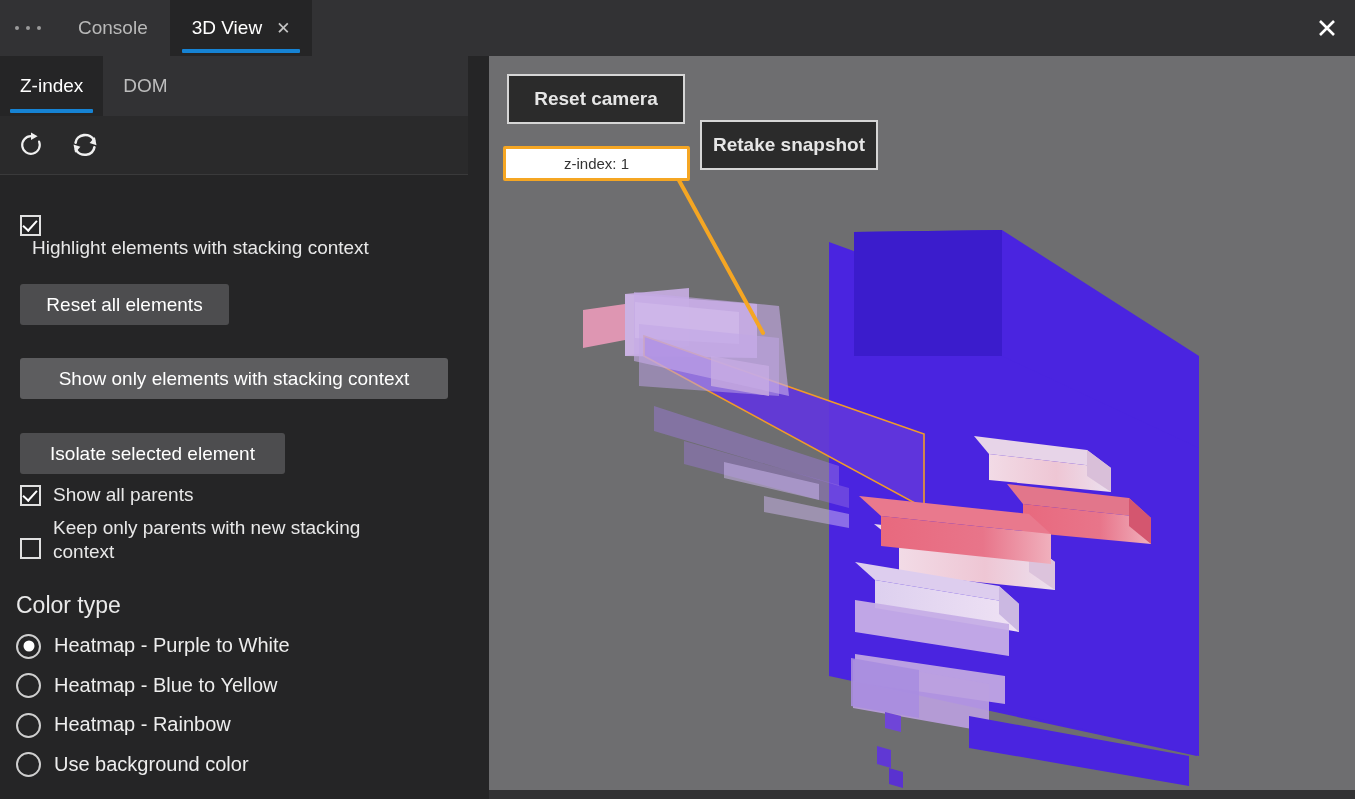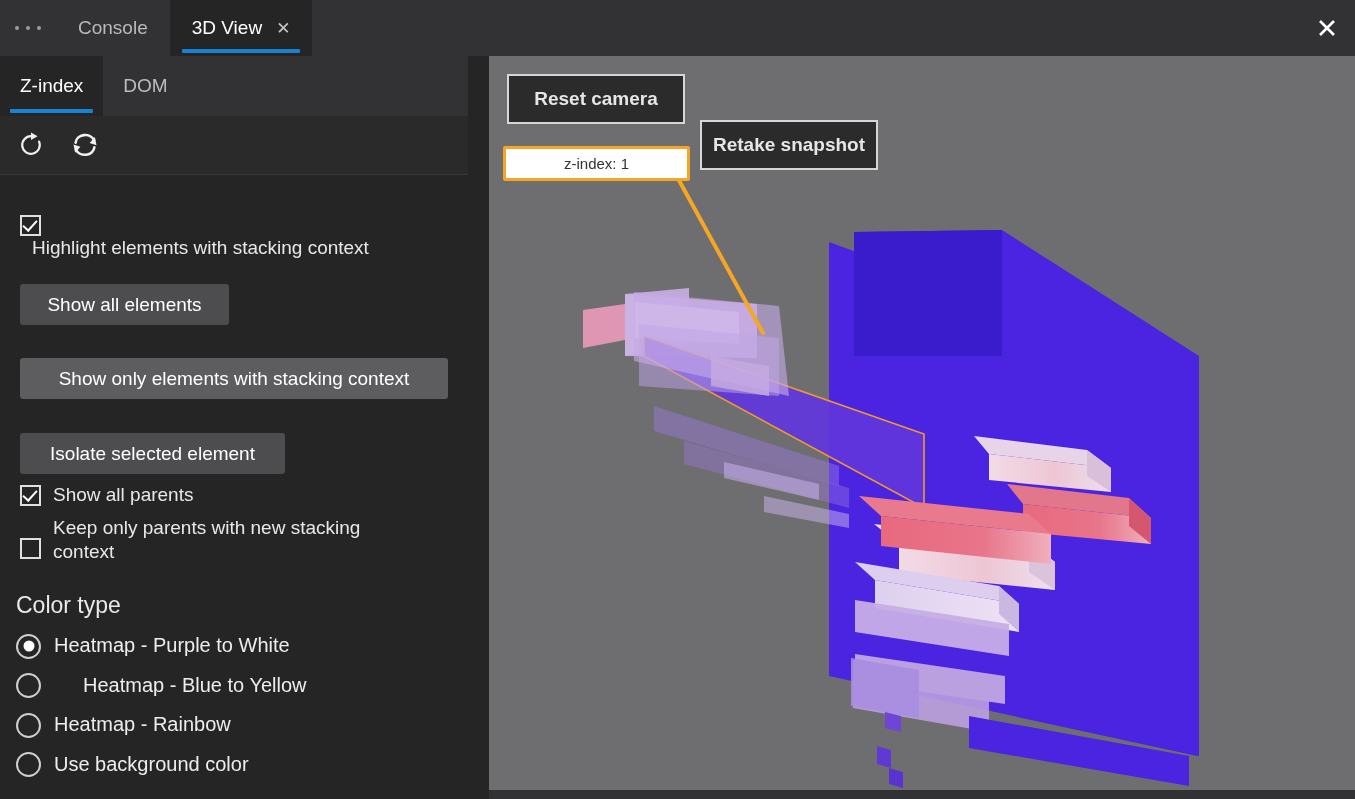--- a/index.html
+++ b/index.html
@@ -368,21 +368,21 @@
 
     <div id="panel-body">
 
       
       <div class="opt-row" style="margin-top:38px;flex-direction:column;">
         <span class="checkbox checked"></span>
         <span class="opt-label">Highlight elements with stacking context</span>
       </div>
 
       
-      <button class="pbtn" style="margin-top:24px; width:209px; height:41px;">Show all elements</button>
+      <button class="pbtn" style="margin-top:24px; width:209px; height:41px;">Reset all elements</button>
 
       
       <button class="pbtn wide" style="margin-top:33px; width:428px; height:41px;">Show only elements with stacking context</button>
 
       
       <button class="pbtn" style="margin-top:34px; width:265px; height:41px;">Isolate selected element</button>
 
       
       <div class="opt-row" style="margin-top:9px;">
         <span class="checkbox checked"></span>
@@ -395,21 +395,21 @@
         <span class="opt-label" style="max-width:372px;">Keep only parents with new stacking context</span>
       </div>
 
       
       <div class="section-title" style="margin-top:28px;">Color type</div>
 
       <div class="radio-row" style="margin-top:14px;">
         <span class="radio selected"></span>
         <span class="opt-label">Heatmap - Purple to White</span>
       </div>
-      <div class="radio-row" style="margin-top:14px;gap:29px;">
+      <div class="radio-row" style="margin-top:14px;">
         <span class="radio"></span>
         <span class="opt-label">Heatmap - Blue to Yellow</span>
       </div>
       <div class="radio-row" style="margin-top:14px;">
         <span class="radio"></span>
         <span class="opt-label">Heatmap - Rainbow</span>
       </div>
       <div class="radio-row" style="margin-top:14px;">
         <span class="radio"></span>
         <span class="opt-label">Use background color</span>

